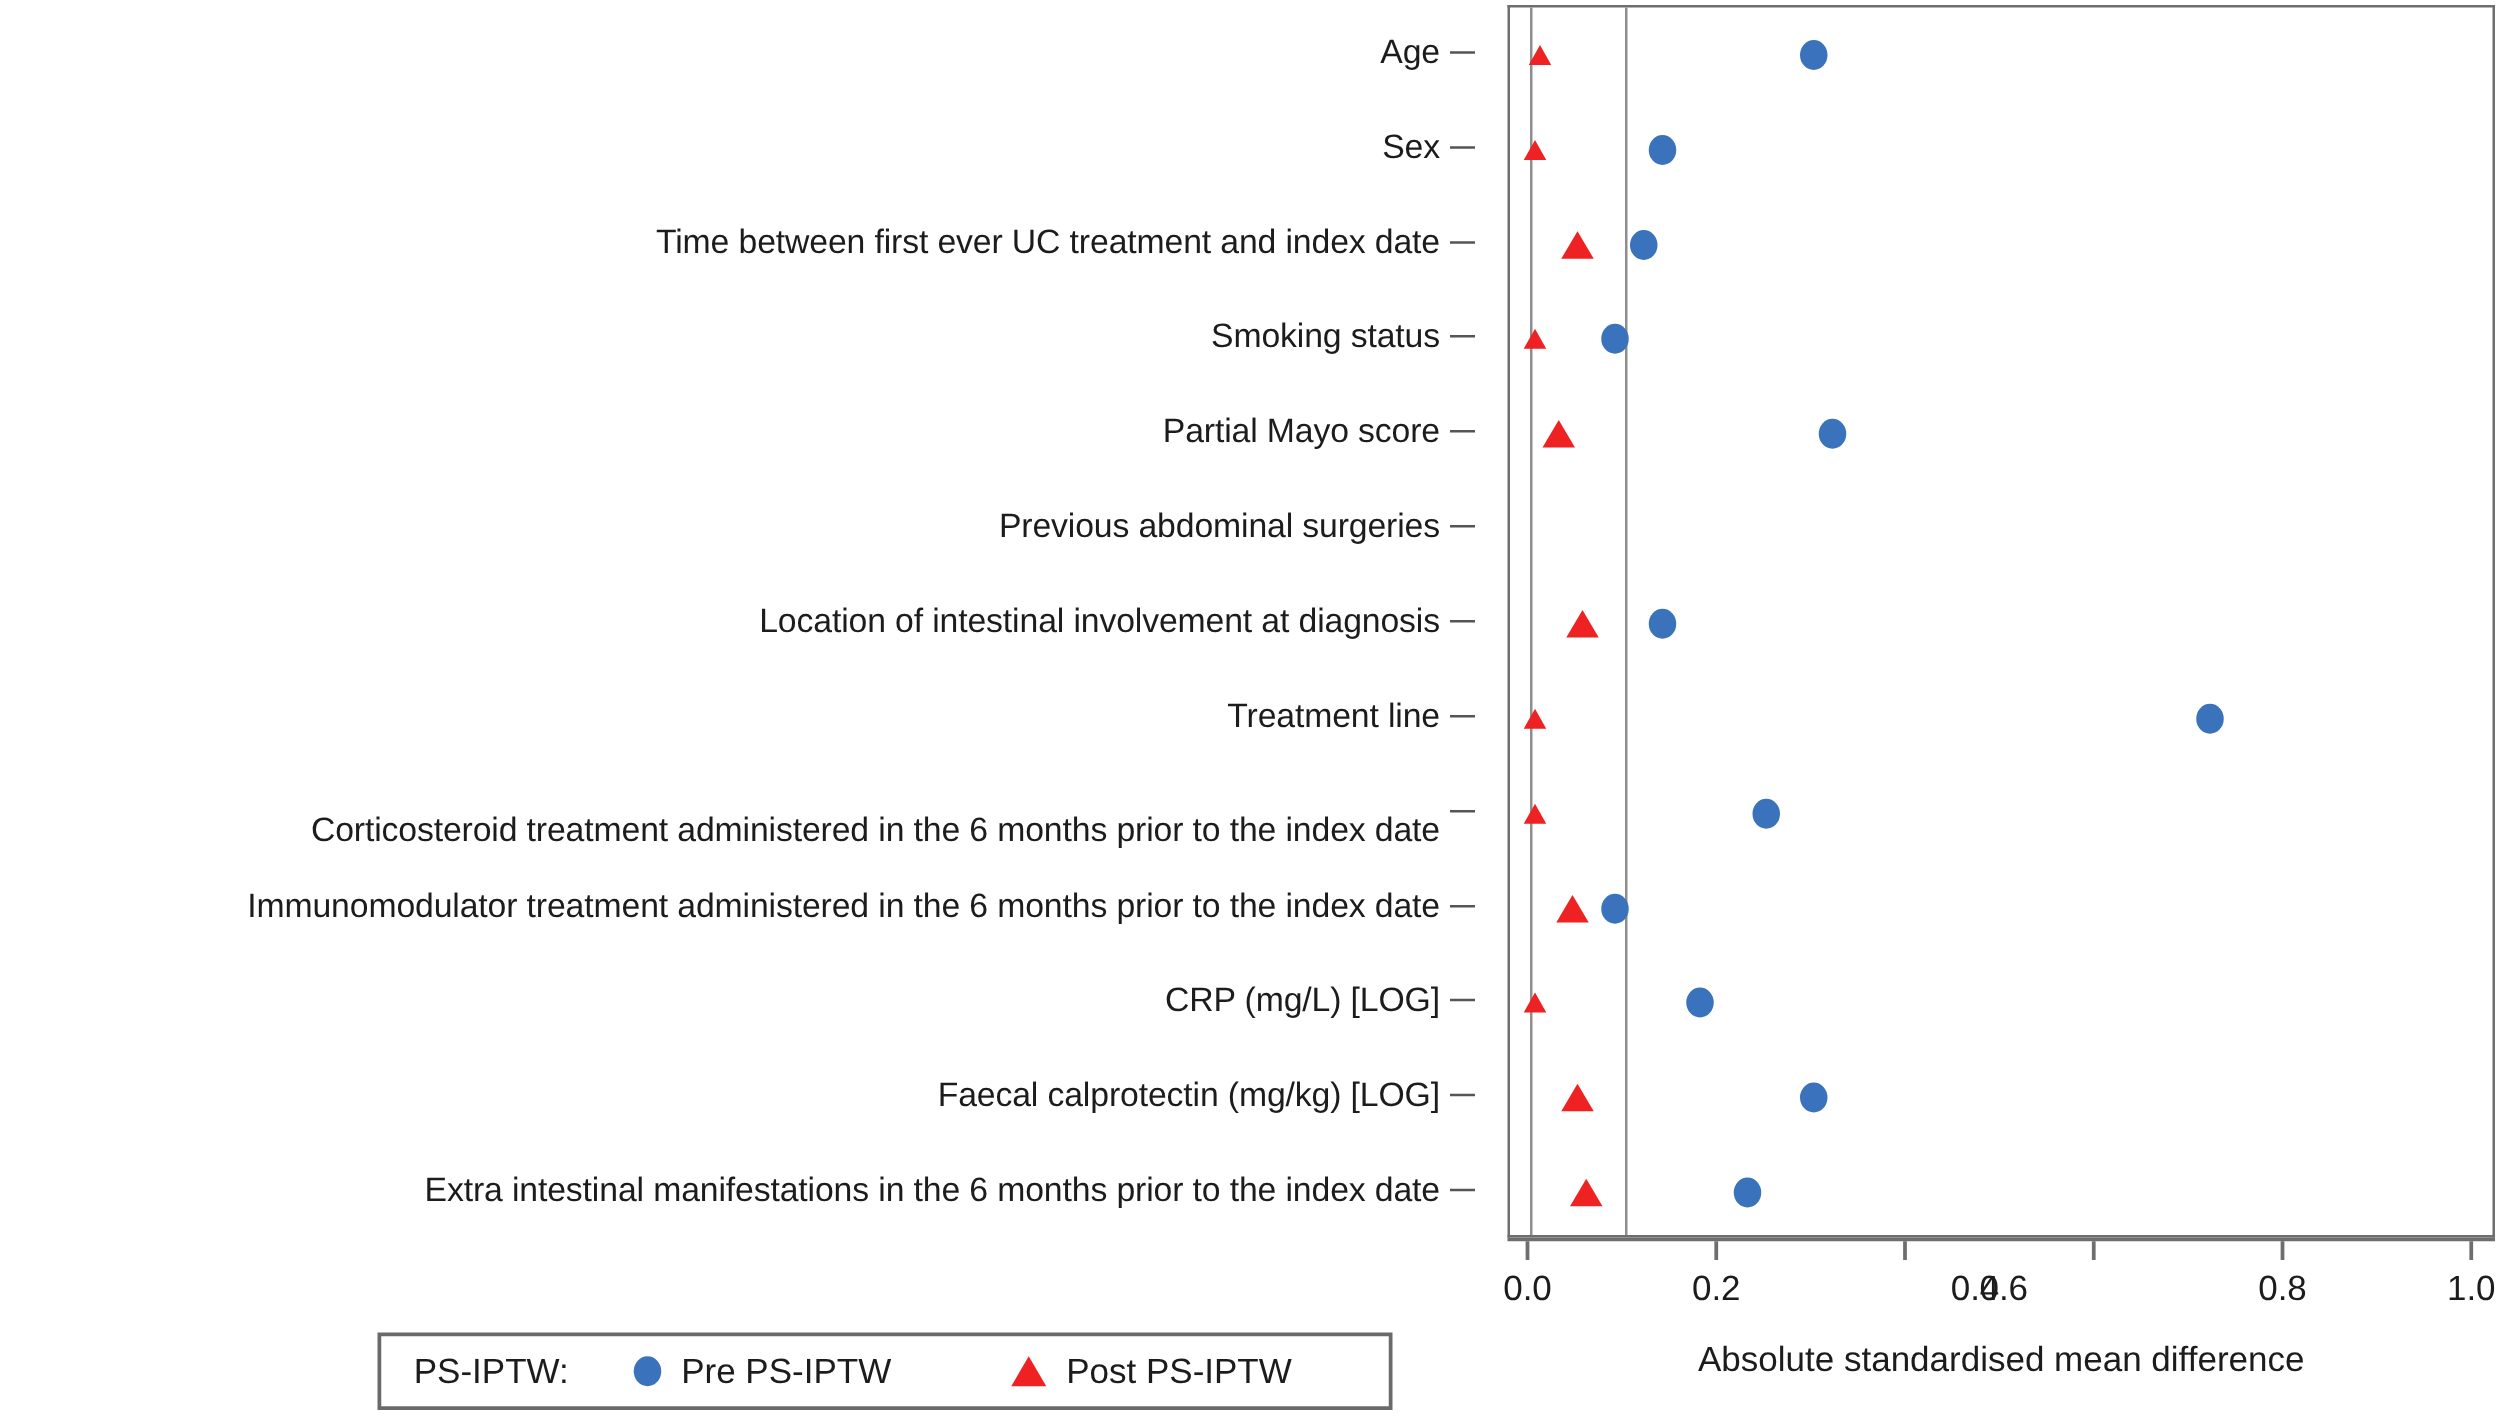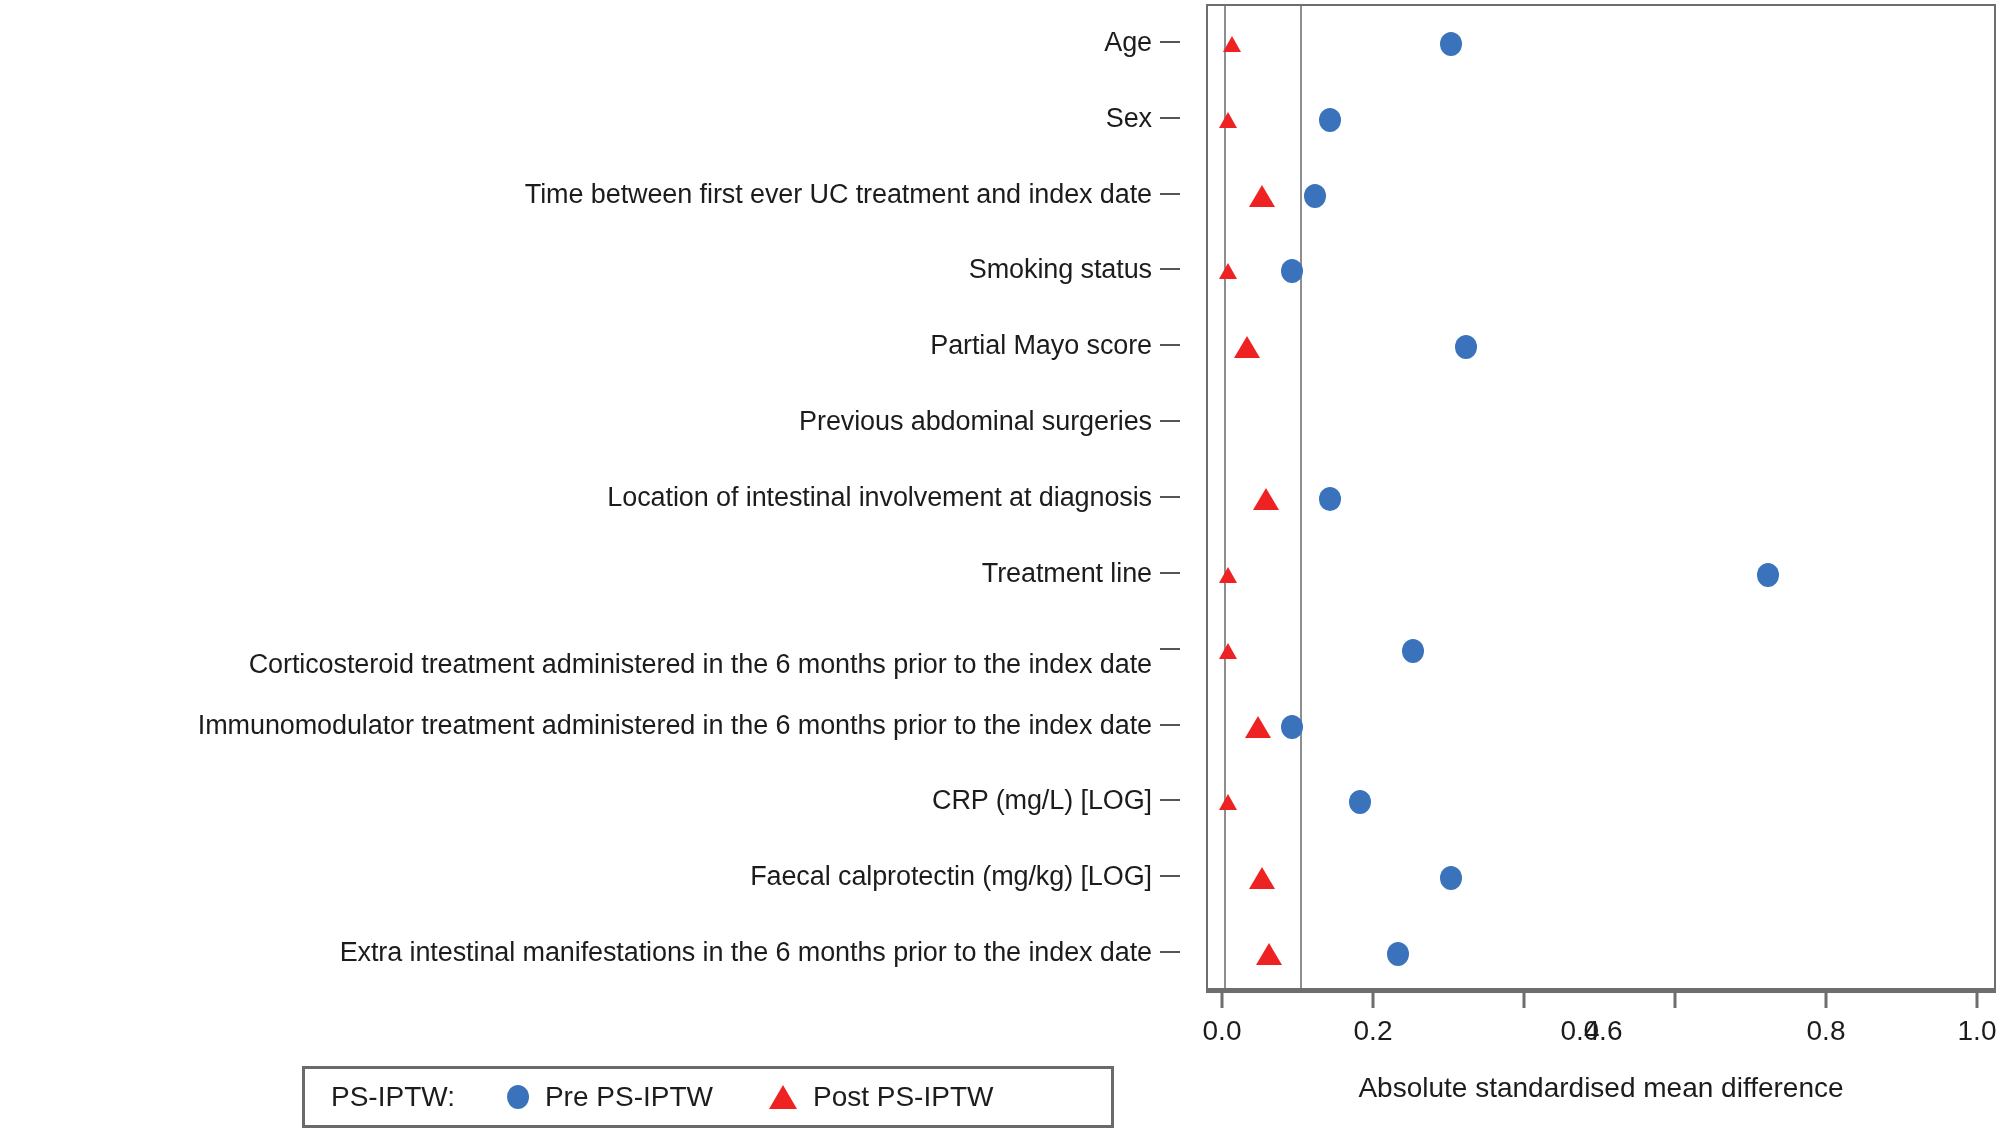--- a/index.html
+++ b/index.html
@@ -263,21 +263,21 @@
       <div class="xticklabel" style="left: 1603px;">0.6</div>
       <div class="xtick" style="left: 1826px;"></div>
       <div class="xticklabel" style="left: 1826px;">0.8</div>
       <div class="xtick" style="left: 1977px;"></div>
       <div class="xticklabel" style="left: 1977px;">1.0</div>
     </div>
   <div id="xaxis-title">Absolute standardised mean difference</div>
 
   <div id="legend">
     <div id="legend-title">PS-IPTW:</div>
-    <div id="legend-entries" style="display: flex; align-items: center;">
+    <div id="legend-entries" style="display: flex; align-items: center; gap: 40px;">
         <div class="legend-entry">
           <span class="glyph circle" style="background: rgb(58, 114, 188);"></span>
           <span class="lbl">Pre PS-IPTW</span>
         </div>
         <div class="legend-entry">
           <span class="glyph triangle" style="border-bottom-color: rgb(238, 34, 34);"></span>
           <span class="lbl">Post PS-IPTW</span>
         </div>
       </div>
   </div>

